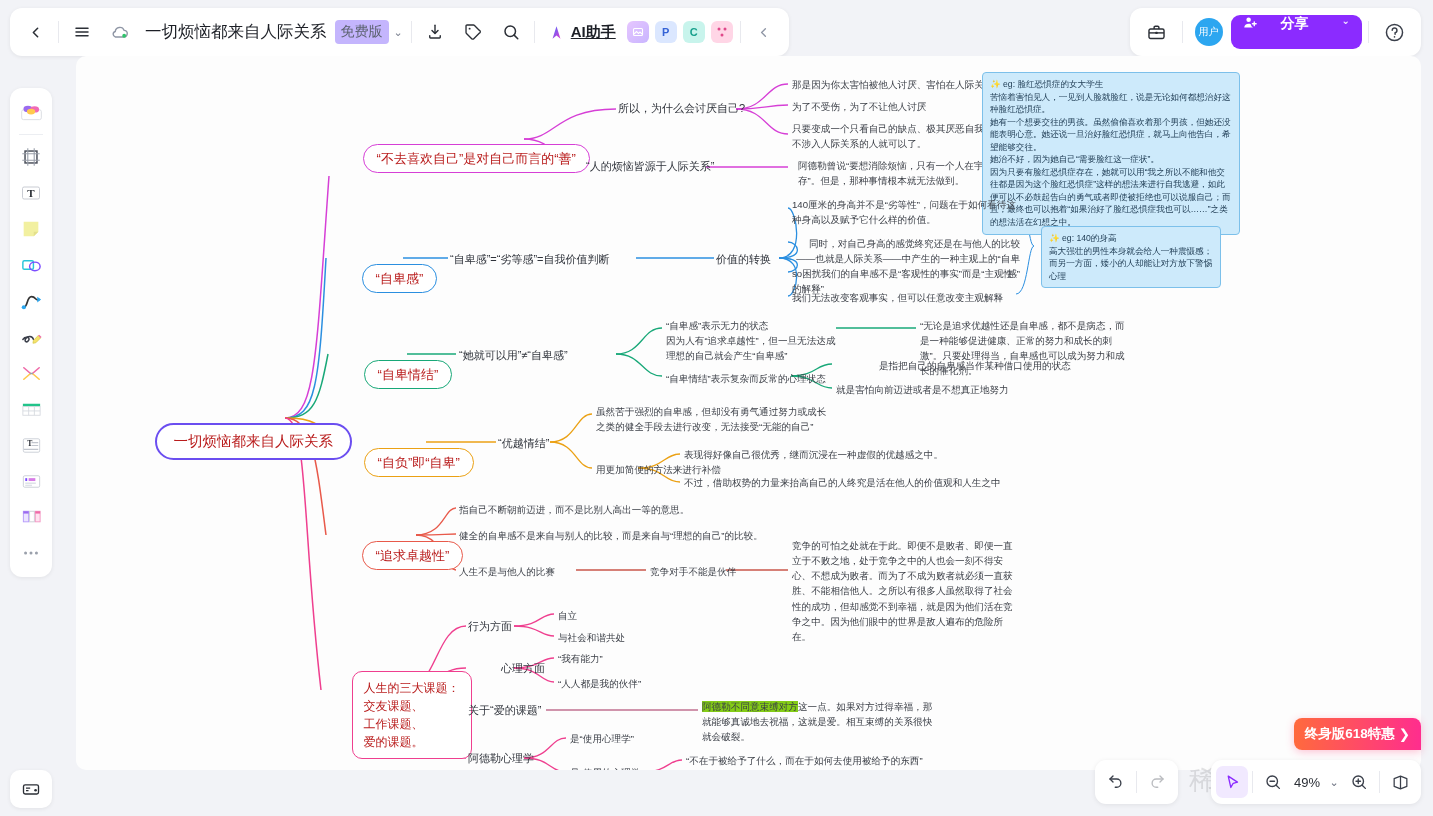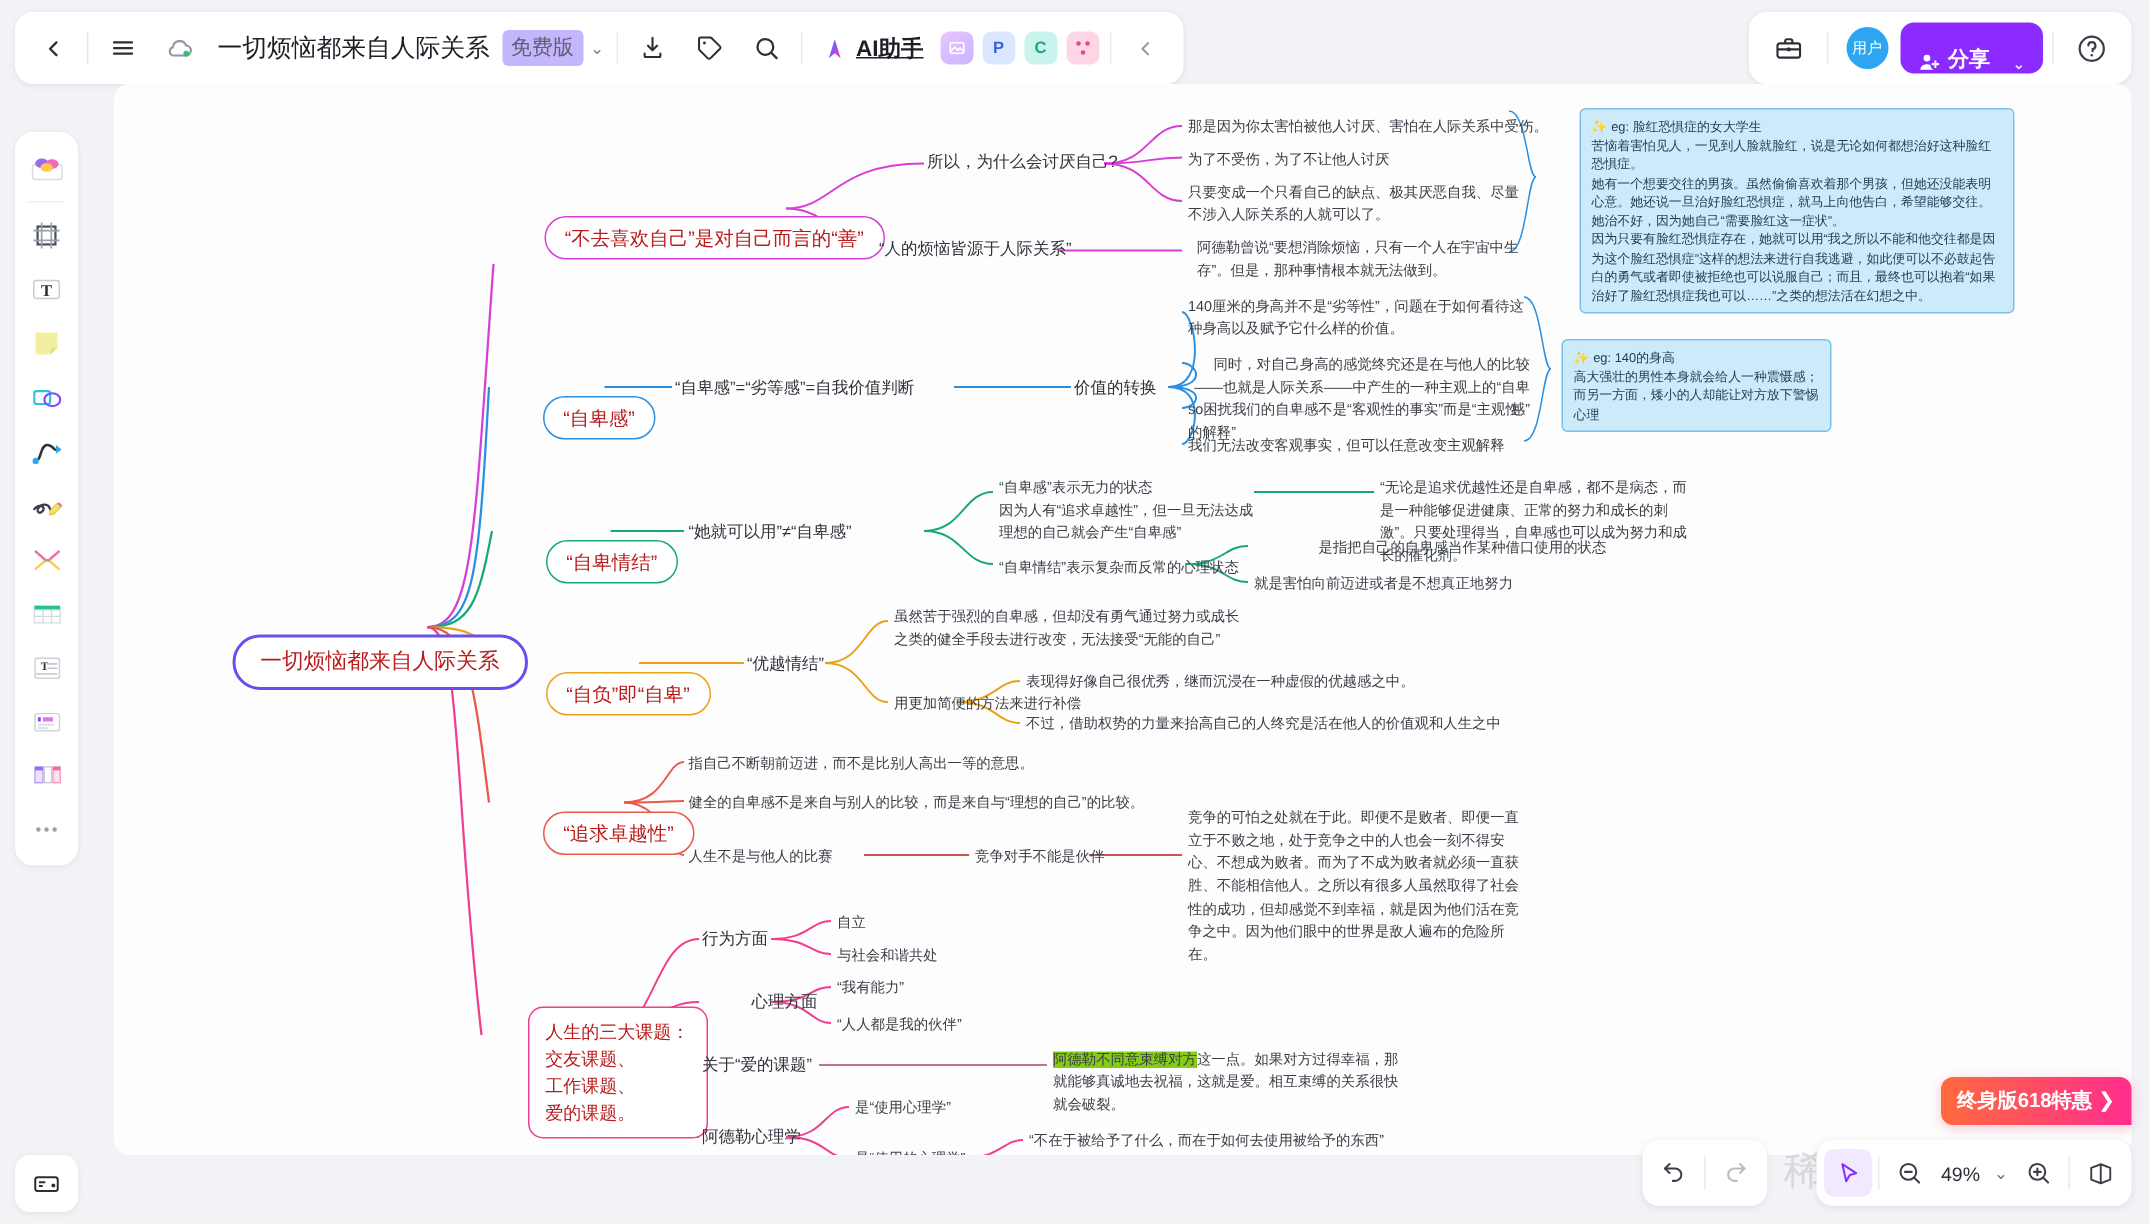--- a/index.html
+++ b/index.html
@@ -66,21 +66,21 @@
     display: flex; align-items: center; padding: 0 8px; gap: 2px;
     box-shadow: 0 1px 4px rgba(0,0,0,.07);
   }
   .avatar {
     width: 28px; height: 28px; border-radius: 50%;
     background: #2ca6f0; color: #fff; font-size: 10px;
     display: flex; align-items: center; justify-content: center;
     margin: 0 6px; cursor: pointer;
   }
   .share-btn {
-    display: flex; align-items: flex-end; gap: 5px;
+    display: flex; align-items: flex-start; gap: 23px;
     background: #8b2bff; color: #fff; border-radius: 9px;
     height: 34px; padding: 0 12px; font-size: 14px; font-weight: bold; cursor: pointer;
   }
   .share-chev { font-size: 10px; opacity: .9; padding-left: 10px; }
 
   
   .lefttool {
     position: absolute; left: 10px; top: 88px;
     width: 42px; background: #fff; border-radius: 12px;
     padding: 7px 0; display: flex; flex-direction: column; align-items: center; gap: 2px;
@@ -443,21 +443,21 @@
       <div class="node" style="left:251px; top:67px;">
         <div class="pill" style="border-color:#d63fd6;">“不去喜欢自己”是对自己而言的“善”</div>
       </div>
       <div class="node plain" style="left:542px; top:45px;">所以，为什么会讨厌自己?</div>
       <div class="node plain" style="left:510px; top:103px;">“人的烦恼皆源于人际关系”</div>
       <div class="node tiny" style="left:716px; top:21px; width:215px;">那是因为你太害怕被他人讨厌、害怕在人际关系中受伤。</div>
       <div class="node tiny" style="left:716px; top:43px; width:215px;">为了不受伤，为了不让他人讨厌</div>
       <div class="node tiny" style="left:716px; top:65px; width:225px; white-space:normal;">只要变成一个只看自己的缺点、极其厌恶自我、尽量不涉入人际关系的人就可以了。</div>
       <div class="node tiny" style="left:722px; top:102px; width:220px; white-space:normal;">阿德勒曾说“要想消除烦恼，只有一个人在宇宙中生存”。但是，那种事情根本就无法做到。</div>
 
-      <div class="node note" style="left:977px; top:16px; width:290px; white-space:normal;">
+      <div class="node note" style="left:906px; top:16px; width:258px; white-space:normal;">
         <div><span>✨</span> <span>eg: 脸红恐惧症的女大学生</span></div>
         <div style="white-space:pre-line;">苦恼着害怕见人，一见到人脸就脸红，说是无论如何都想治好这种脸红恐惧症。
 她有一个想要交往的男孩。虽然偷偷喜欢着那个男孩，但她还没能表明心意。她还说一旦治好脸红恐惧症，就马上向他告白，希望能够交往。
 她治不好，因为她自己“需要脸红这一症状”。
 因为只要有脸红恐惧症存在，她就可以用“我之所以不能和他交往都是因为这个脸红恐惧症”这样的想法来进行自我逃避，如此便可以不必鼓起告白的勇气或者即使被拒绝也可以说服自己；而且，最终也可以抱着“如果治好了脸红恐惧症我也可以……”之类的想法活在幻想之中。</div>
       </div>
 
       <div class="node" style="left:250px; top:187px;">
         <div class="pill" style="border-color:#2b8fe0;">“自卑感”</div>
       </div>

